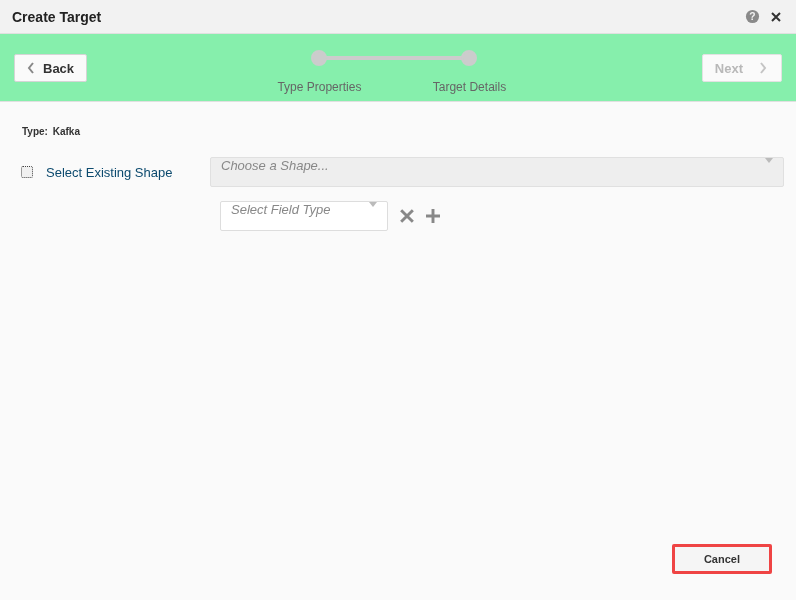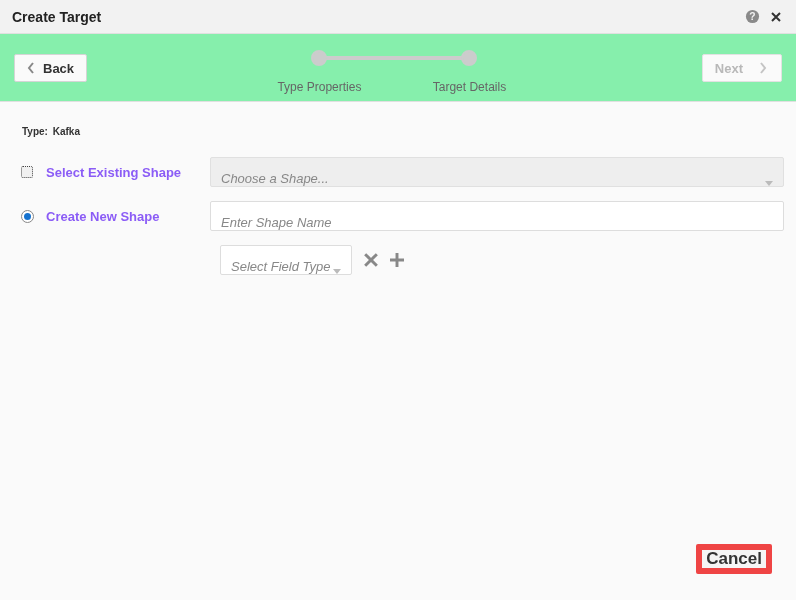--- a/index.html
+++ b/index.html
@@ -161,39 +161,39 @@
   .radio .dot {
     width:7px; height:7px;
     border-radius:50%;
     background:#1572cf;
     display:none;
   }
   .radio.selected .dot { display:block; }
 
   .row-label {
     width: 170px;
-    font-weight:bold;
+    font-weight:normal;
     font-size:13px;
-    color:#8b5cf6;
+    color:#0c4a6e;
     padding-left:6px;
   }
 
   .row-field {
     flex:1;
     display:flex;
     align-items:center;
   }
   .select-box, .text-input, .type-select {
     height: 30px;
     border:1px solid #ddd;
     background:#fff;
     border-radius:2px;
     font-size:13px;
     display:flex;
-    align-items:flex-end;
+    align-items:flex-start;
     padding:0 10px;
     color:#888;
     font-style:italic;
   }
   .select-box {
     background:#eeeeee;
     border-color:#e0e0e0;
     width: 100%;
     justify-content:space-between;
   }
@@ -210,21 +210,21 @@
   .field-row {
     display:flex;
     align-items:center;
     margin-bottom:14px;
     padding-left: 2px;
   }
   .field-row .pad { width:196px; }
   .field-name { width: 370px; }
   .type-select {
     margin-left:10px;
-    width: 132px;
+    width: 168px;
     justify-content:space-between;
     font-style:italic;
     color:#888;
   }
   .row-actions {
     display:flex;
     gap:8px;
     margin-left:10px;
   }
   .icon-btn {
@@ -235,26 +235,26 @@
 
   
   .footer {
     display:flex;
     justify-content:flex-end;
     gap:10px;
     padding: 0 12px 14px 12px;
   }
   .btn {
     height:30px;
-    padding:0 4px;
-    border:6px solid #ef4444;
+    padding:0 29px;
+    border:3px solid #ef4444;
     background:#f5f5f5;
     border-radius:2px;
     font-weight:bold;
-    font-size:17px;
+    font-size:11px;
     color:#333;
     display:inline-flex;
     align-items:center;
   }
 </style>
 </head>
 <body>
 
 <div class="dlg-header">
   <div class="dlg-title">Create Target</div>
@@ -325,33 +325,20 @@
       </div>
       <div class="row-label">Select Existing Shape</div>
       <div class="row-field">
         <div class="select-box">
           <span>Choose a Shape...</span>
           <span class="caret"></span>
         </div>
       </div>
     </div>
 
-    <div class="form-row">
-      <div class="radio-cell">
-        <div class="radio selected">
-          <div class="dot"></div>
-        </div>
-      </div>
-      <div class="row-label">Create New Shape</div>
-      <div class="row-field">
-        <div class="text-input">
-          <span>Enter Shape Name</span>
-        </div>
-      </div>
-    </div>
 
     <div class="field-row">
       <div class="pad"></div>
       <div class="type-select">
         <span>Select Field Type</span>
         <span class="caret"></span>
       </div>
       <div class="row-actions">
         <div class="icon-btn">
           <svg width="14" height="14" viewBox="0 0 12 12">

